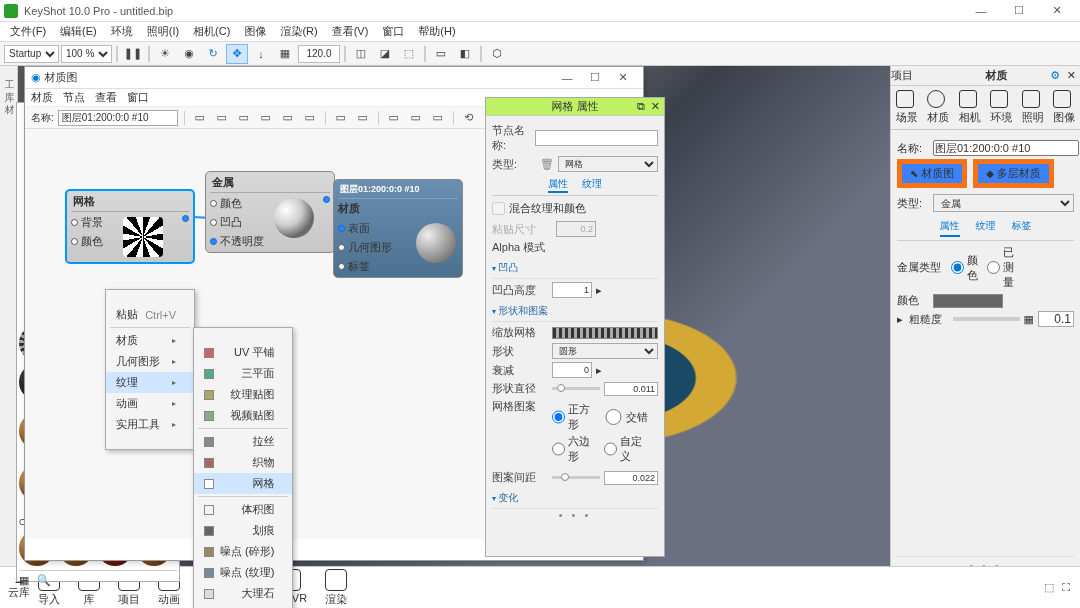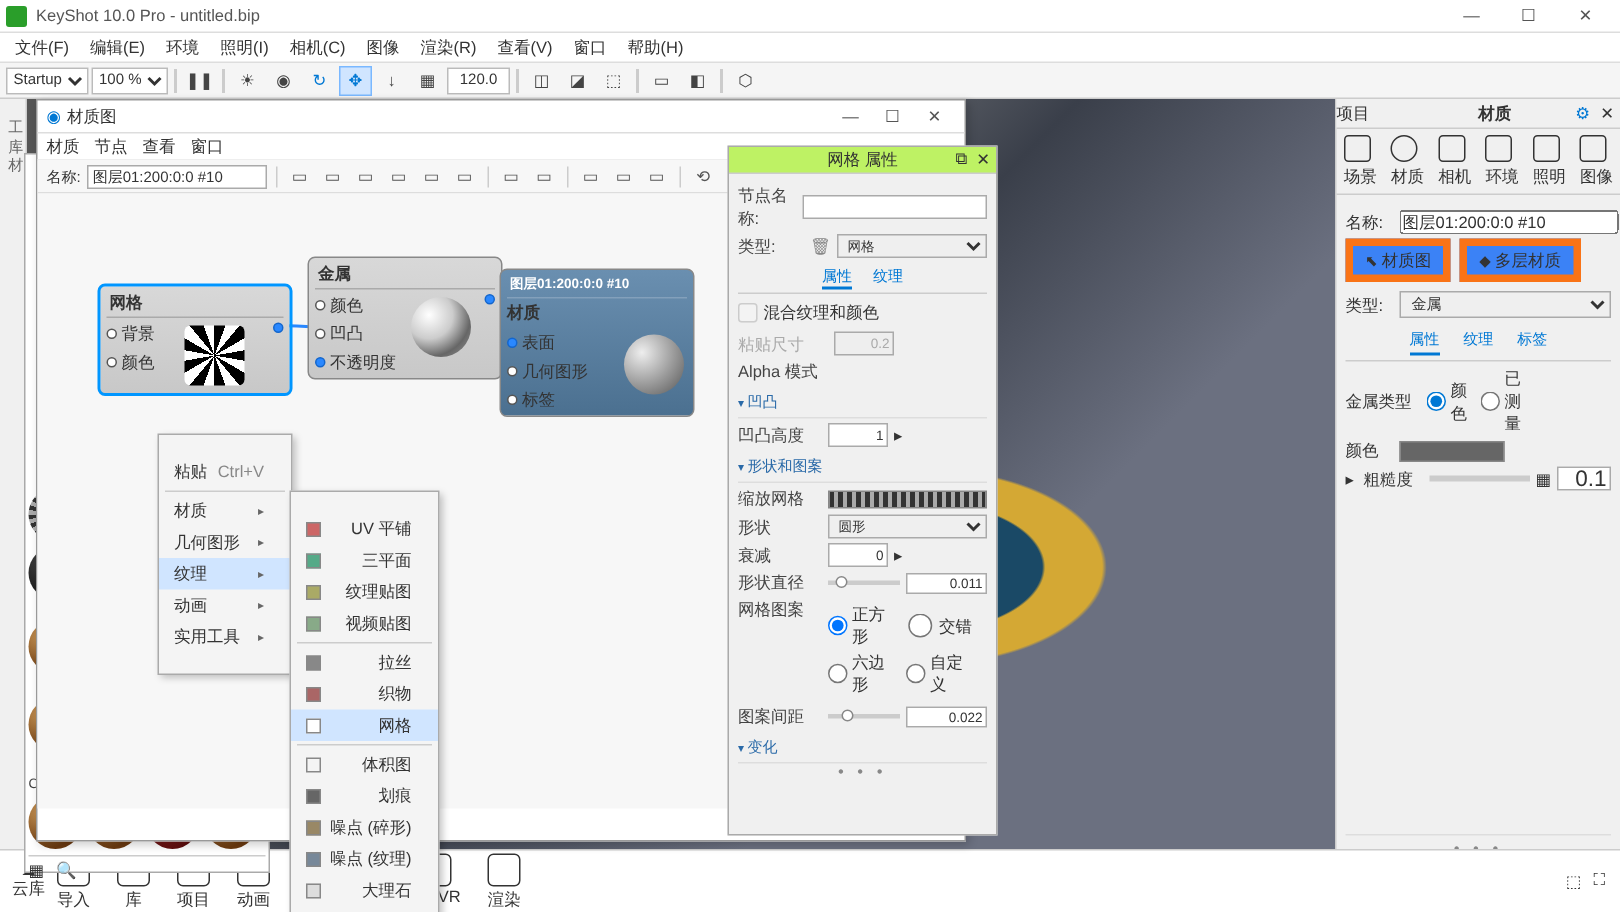--- a/index.html
+++ b/index.html
@@ -47,21 +47,21 @@
 .rightpanel .frow label{width:32px}
 .rightpanel .frow input[type=text],.rightpanel .frow select{flex:1;height:18px;border:1px solid #aaa;font-size:10px;padding:0 3px}
 .rightpanel .bbtn{border:5px solid #f97316;background:#3b82f6;padding:2px 8px;font-size:10px}
 .rightpanel .sphere{width:42px;height:42px;border-radius:50%;background:radial-gradient(circle at 30% 30%,#fff,#bbb 50%,#666);margin-left:4px}
 .rightpanel .subtabs{display:flex;gap:16px;justify-content:center;border-bottom:1px solid #ccc;padding:3px 0;margin:4px 0}
 .rightpanel .subtab{font-size:10px;color:#0078d4;padding-bottom:2px}
 .rightpanel .subtab.active{border-bottom:2px solid #0078d4}
 .rightpanel .radio{display:flex;align-items:center;gap:3px}
 .rightpanel .radio input{accent-color:#0078d4}
 .rightpanel .slider{flex:1;height:4px;background:#ccc;position:relative}
-.rightpanel .numbox{width:36px;height:16px;border:1px solid #aaa;font-size:15px;text-align:right;padding:0 2px}
+.rightpanel .numbox{width:36px;height:16px;border:1px solid #aaa;font-size:12px;text-align:right;padding:0 2px}
 .rightpanel .swatch{width:70px;height:14px;background:#666;border:1px solid #888}
 .rightpanel .dots{text-align:center;letter-spacing:3px;color:#888;padding:3px 0;border-top:1px solid #ddd;border-bottom:1px solid #ddd;margin:6px 0}
 .rightpanel .thumbs2{display:flex;flex-wrap:wrap;gap:6px;padding:2px}
 .rightpanel .th2{display:flex;flex-direction:column;align-items:center;width:40px}
 .rightpanel .th2 .ball{width:36px;height:36px;border-radius:50%;background:radial-gradient(circle at 30% 30%,#fff,#999 55%,#444)}
 .rightpanel .th2 .ball.patt{background:repeating-conic-gradient(#ddd 0 8deg,#888 8deg 16deg)}
 .matgraph{position:absolute;left:24px;top:0;width:620px;height:495px;background:#fff;border:1px solid #999;box-shadow:2px 2px 6px rgba(0,0,0,.2)}
 .matgraph .mghdr{height:22px;display:flex;align-items:center;padding:0 6px;border-bottom:1px solid #ddd}
 .matgraph .mghdr .t{flex:1;font-size:11px}
 .matgraph .mghdr .wb{width:28px;text-align:center;color:#555}

